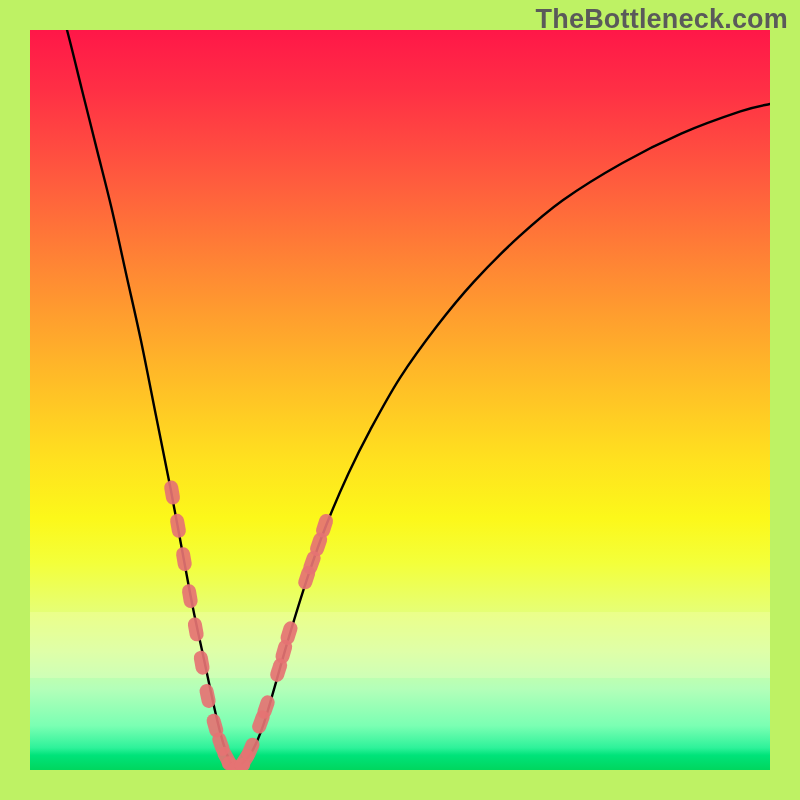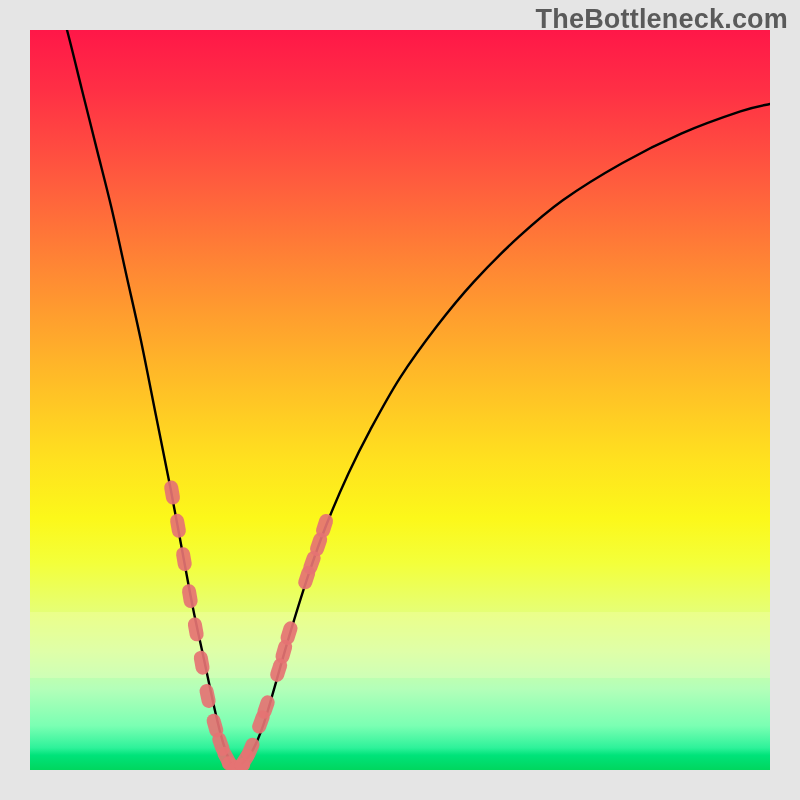--- a/index.html
+++ b/index.html
@@ -8,21 +8,21 @@
     width: 800px;
     height: 800px;
     overflow: hidden;
     background: #000;
     font-family: Arial, Helvetica, sans-serif;
   }
   .frame {
     position: relative;
     width: 800px;
     height: 800px;
-    background: #e5e5e5;
+    background: #bef264;
   }
   .plot-area {
     position: absolute;
     left: 30px;
     top: 30px;
     width: 740px;
     height: 740px;
     overflow: hidden;
   }
   .gradient-bg {

